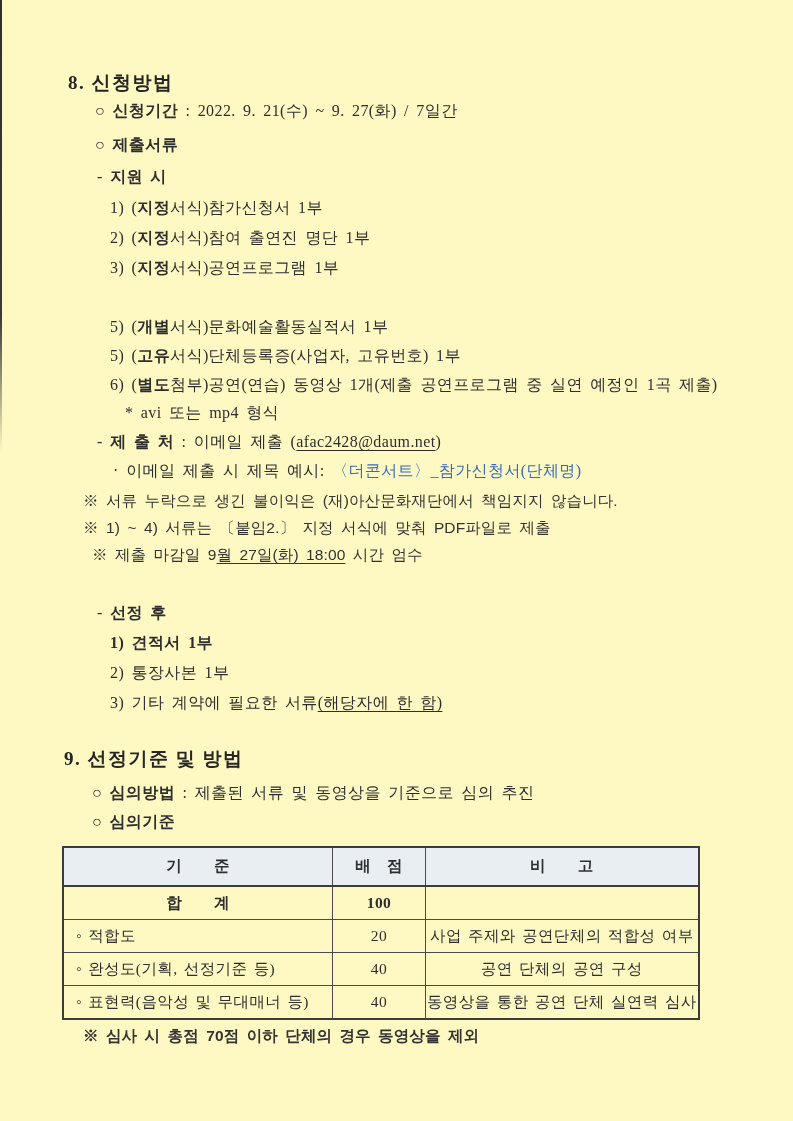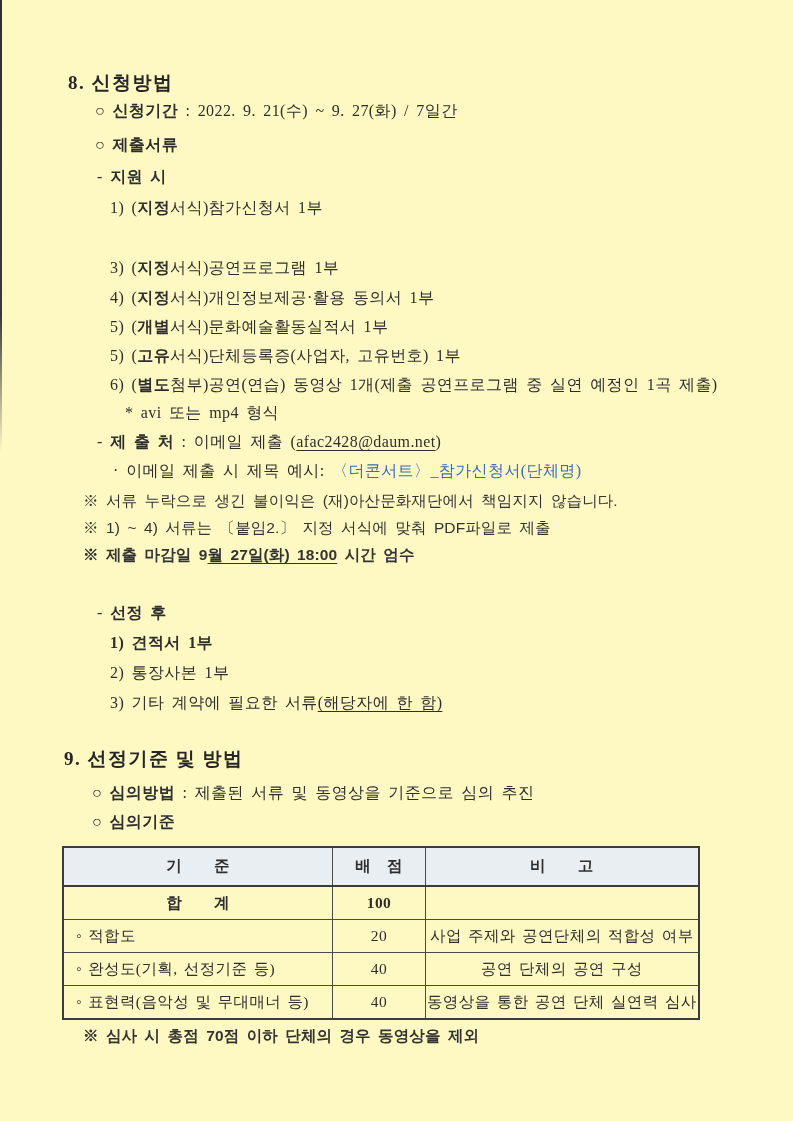--- a/index.html
+++ b/index.html
@@ -64,33 +64,33 @@
 
   <div class="edge-artifact"></div>
 
   <div class="heading" style="left:68px;top:70px;">8. 신청방법</div>
 
   <div class="line" style="left:95px;top:99px;"><span>○ </span><span class="seg-b">신청기간</span><span> : 2022. 9. 21(수) ~ 9. 27(화) / 7일간</span></div>
   <div class="line" style="left:95px;top:133px;"><span>○ </span><span class="seg-b">제출서류</span></div>
   <div class="line" style="left:97px;top:165px;"><span>- </span><span class="seg-b">지원 시</span></div>
 
   <div class="line" style="left:110px;top:196px;"><span>1) (</span><span class="seg-b">지정</span><span>서식)참가신청서 1부</span></div>
+  <div class="line" style="left:110px;top:226px;"><span>2) (</span><span class="seg-b">지정</span><span>서식)참여 출연진 명단 1부</span></div>
   <div class="line" style="left:110px;top:256px;"><span>3) (</span><span class="seg-b">지정</span><span>서식)공연프로그램 1부</span></div>
-  <div class="line" style="left:110px;top:286px;"><span>4) (</span><span class="seg-b">지정</span><span>서식)개인정보제공·활용 동의서 1부</span></div>
   <div class="line" style="left:110px;top:315px;"><span>5) (</span><span class="seg-b">개별</span><span>서식)문화예술활동실적서 1부</span></div>
   <div class="line" style="left:110px;top:344px;"><span>5) (</span><span class="seg-b">고유</span><span>서식)단체등록증(사업자, 고유번호) 1부</span></div>
   <div class="line" style="left:110px;top:373px;"><span>6) (</span><span class="seg-b">별도</span><span>첨부)공연(연습) 동영상 1개(제출 공연프로그램 중 실연 예정인 1곡 제출)</span></div>
   <div class="line" style="left:125px;top:401px;"><span>* avi 또는 mp4 형식</span></div>
 
   <div class="line" style="left:97px;top:430px;"><span>- </span><span class="seg-b">제 출 처</span><span> : 이메일 제출 (</span><span class="seg-u">afac2428@daum.net</span><span>)</span></div>
   <div class="line" style="left:113px;top:459px;"><span>· 이메일 제출 시 제목 예시: </span><span class="seg-blue">〈더콘서트〉_참가신청서(단체명)</span></div>
 
   <div class="line sans" style="left:83px;top:489px;text-align:center;"><span>※ 서류 누락으로 생긴 불이익은 (재)아산문화재단에서 책임지지 않습니다.</span></div>
   <div class="line sans" style="left:83px;top:516px;"><span>※ 1) ~ 4) 서류는 〔붙임2.〕 지정 서식에 맞춰 PDF파일로 제출</span></div>
-  <div class="line sans" style="left:83px;top:543px;font-weight:bold;"><span>※ 제출 마감일 9</span><span class="seg-u">월 27일(화) 18:00</span><span> 시간 엄수</span></div>
+  <div class="line sans" style="left:92px;top:543px;"><span>※ 제출 마감일 9</span><span class="seg-u">월 27일(화) 18:00</span><span> 시간 엄수</span></div>
 
   <div class="line" style="left:97px;top:601px;"><span>- </span><span class="seg-b">선정 후</span></div>
   <div class="line" style="left:110px;top:631px;font-weight:bold;"><span>1) 견적서 1부</span></div>
   <div class="line" style="left:110px;top:661px;"><span>2) 통장사본 1부</span></div>
   <div class="line" style="left:110px;top:691px;"><span>3) 기타 계약에 필요한 서류</span><span class="seg-u">(해당자에 한 함)</span></div>
 
   <div class="heading" style="left:64px;top:746px;">9. 선정기준 및 방법</div>
 
   <div class="line" style="left:92px;top:781px;"><span>○ </span><span class="seg-b">심의방법</span><span> : 제출된 서류 및 동영상을 기준으로 심의 추진</span></div>
   <div class="line" style="left:92px;top:810px;"><span>○ </span><span class="seg-b">심의기준</span></div>

